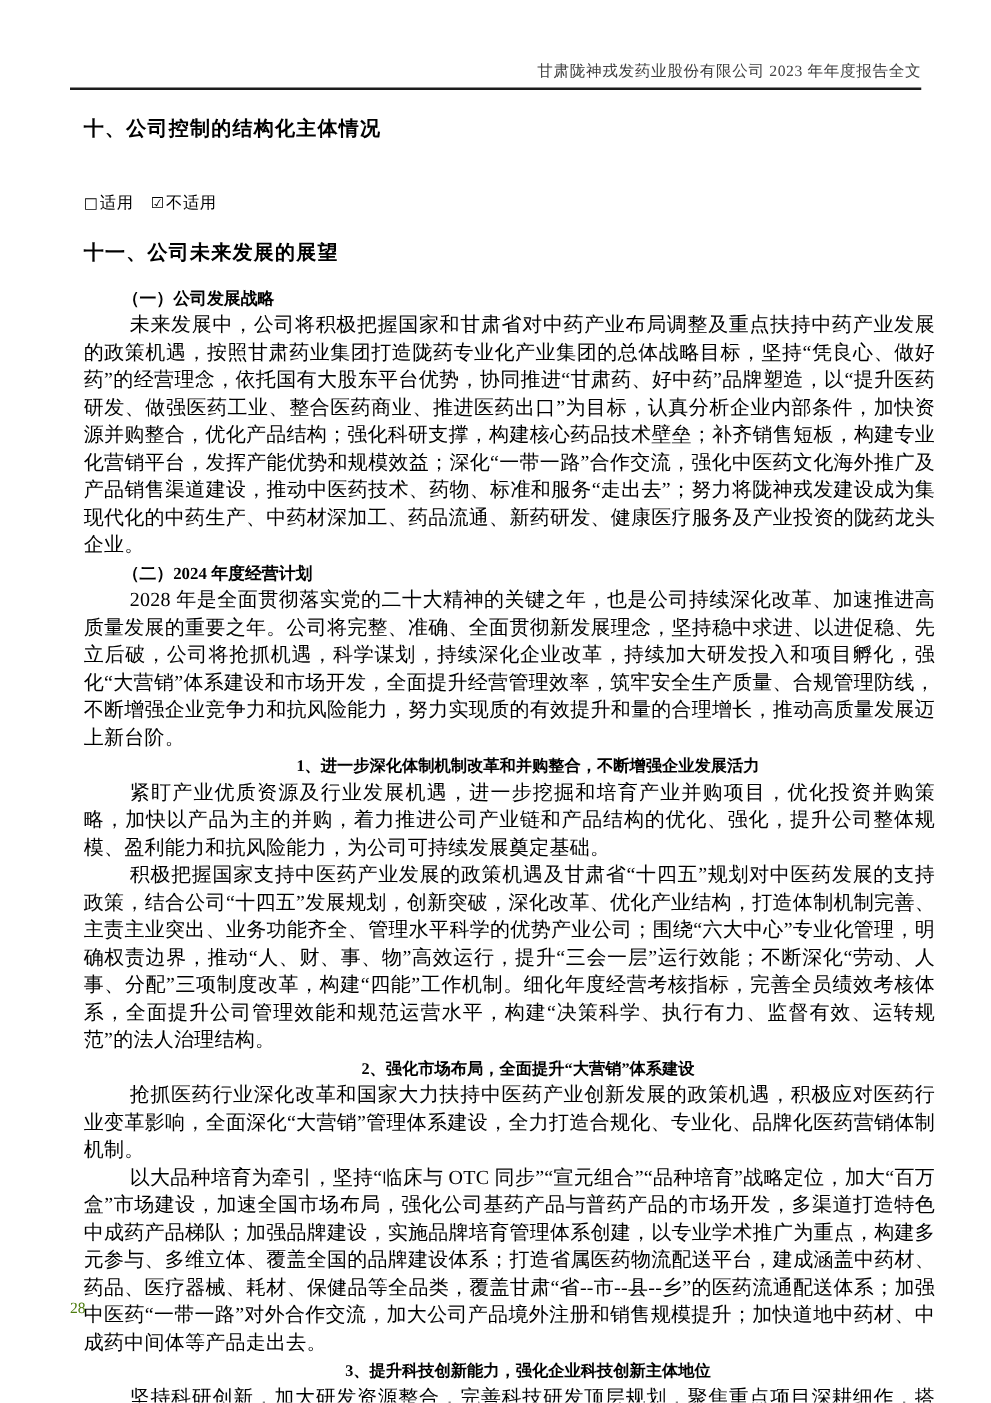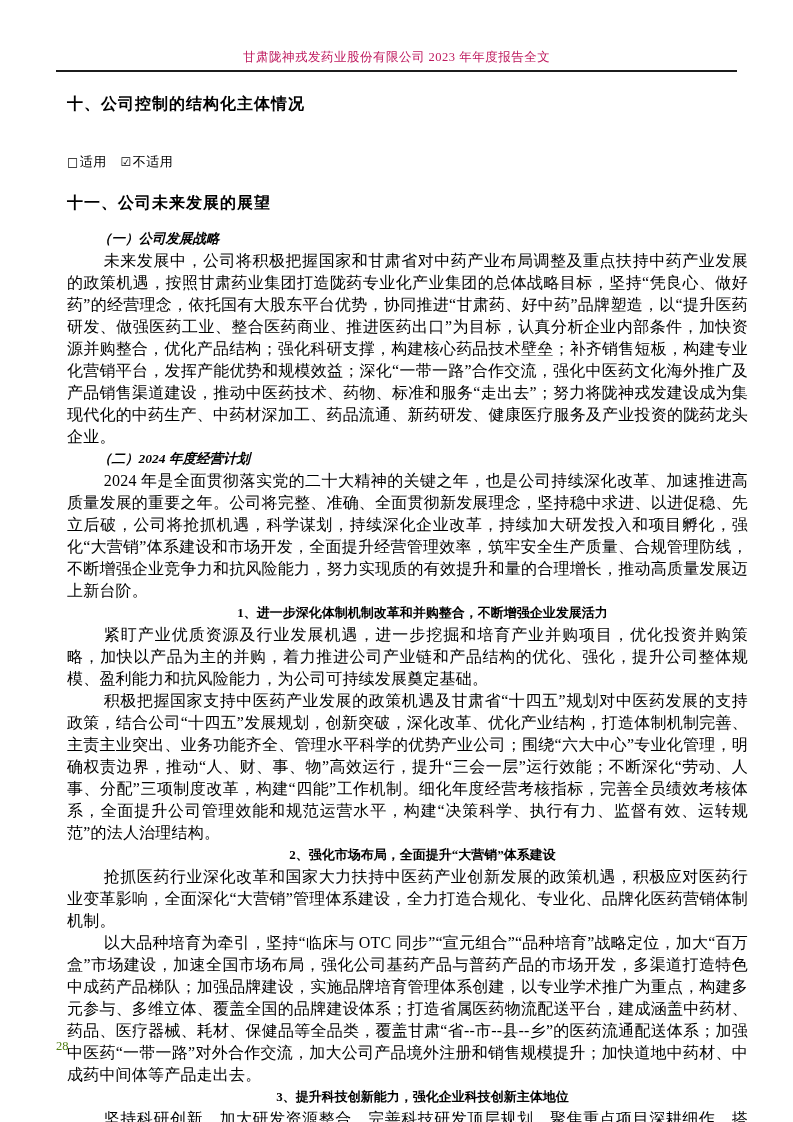--- a/index.html
+++ b/index.html
@@ -18,24 +18,24 @@
   .page {
     position: absolute;
     inset: 0;
     background: #ffffff;
   }
   .report-header {
     position: absolute;
     top: 50px;
     left: 56px;
     width: 681px;
-    text-align: center;
+    text-align: right;
     font-size: 12.5px;
     line-height: 15px;
-    color: #be185d;
+    color: #404040;
     letter-spacing: 0.5px;
   }
   .header-rule {
     position: absolute;
     top: 70px;
     left: 56px;
     width: 681px;
     height: 0;
     border-top: 2.5px solid #1c1c1c;
   }
@@ -78,21 +78,20 @@
     margin-top: 14px;
     text-align: justify;
   }
   .flow .h2 {
     font-size: 13.5px;
     font-weight: bold;
     line-height: 22px;
     margin: 0;
     text-indent: 2.3em;
     text-align: left;
-    font-style: italic;
   }
   .flow .h3 {
     font-size: 13px;
     font-weight: bold;
     line-height: 22px;
     margin: 0;
     text-indent: 2.3em;
     text-align: center;
   }
   .flow p {
@@ -130,21 +129,21 @@
       <span class="checkbox-item"><span class="cb-glyph">□</span><span>适用</span></span>
       <span class="checkbox-item"><span class="cb-glyph">☑</span><span>不适用</span></span>
     </div>
 
     <h1 class="sec-title second">十一、公司未来发展的展望</h1>
 
     <div class="flow">
       <h2 class="h2">（一）公司发展战略</h2>
       <p>未来发展中，公司将积极把握国家和甘肃省对中药产业布局调整及重点扶持中药产业发展的政策机遇，按照甘肃药业集团打造陇药专业化产业集团的总体战略目标，坚持“凭良心、做好药”的经营理念，依托国有大股东平台优势，协同推进“甘肃药、好中药”品牌塑造，以“提升医药研发、做强医药工业、整合医药商业、推进医药出口”为目标，认真分析企业内部条件，加快资源并购整合，优化产品结构；强化科研支撑，构建核心药品技术壁垒；补齐销售短板，构建专业化营销平台，发挥产能优势和规模效益；深化“一带一路”合作交流，强化中医药文化海外推广及产品销售渠道建设，推动中医药技术、药物、标准和服务“走出去”；努力将陇神戎发建设成为集现代化的中药生产、中药材深加工、药品流通、新药研发、健康医疗服务及产业投资的陇药龙头企业。</p>
       <h2 class="h2">（二）2024 年度经营计划</h2>
-      <p>2024 年是全面贯彻落实党的二十大精神的关键之年，也是公司持续深化改革、加速推进高质量发展的重要之年。公司将完整、准确、全面贯彻新发展理念，坚持稳中求进、以进促稳、先立后破，公司将抢抓机遇，科学谋划，持续深化企业改革，持续加大研发投入和项目孵化，强化“大营销”体系建设和市场开发，全面提升经营管理效率，筑牢安全生产质量、合规管理防线，不断增强企业竞争力和抗风险能力，努力实现质的有效提升和量的合理增长，推动高质量发展迈上新台阶。</p>
+      <p>2028 年是全面贯彻落实党的二十大精神的关键之年，也是公司持续深化改革、加速推进高质量发展的重要之年。公司将完整、准确、全面贯彻新发展理念，坚持稳中求进、以进促稳、先立后破，公司将抢抓机遇，科学谋划，持续深化企业改革，持续加大研发投入和项目孵化，强化“大营销”体系建设和市场开发，全面提升经营管理效率，筑牢安全生产质量、合规管理防线，不断增强企业竞争力和抗风险能力，努力实现质的有效提升和量的合理增长，推动高质量发展迈上新台阶。</p>
       <h3 class="h3">1、进一步深化体制机制改革和并购整合，不断增强企业发展活力</h3>
       <p>紧盯产业优质资源及行业发展机遇，进一步挖掘和培育产业并购项目，优化投资并购策略，加快以产品为主的并购，着力推进公司产业链和产品结构的优化、强化，提升公司整体规模、盈利能力和抗风险能力，为公司可持续发展奠定基础。</p>
       <p>积极把握国家支持中医药产业发展的政策机遇及甘肃省“十四五”规划对中医药发展的支持政策，结合公司“十四五”发展规划，创新突破，深化改革、优化产业结构，打造体制机制完善、主责主业突出、业务功能齐全、管理水平科学的优势产业公司；围绕“六大中心”专业化管理，明确权责边界，推动“人、财、事、物”高效运行，提升“三会一层”运行效能；不断深化“劳动、人事、分配”三项制度改革，构建“四能”工作机制。细化年度经营考核指标，完善全员绩效考核体系，全面提升公司管理效能和规范运营水平，构建“决策科学、执行有力、监督有效、运转规范”的法人治理结构。</p>
       <h3 class="h3">2、强化市场布局，全面提升“大营销”体系建设</h3>
       <p>抢抓医药行业深化改革和国家大力扶持中医药产业创新发展的政策机遇，积极应对医药行业变革影响，全面深化“大营销”管理体系建设，全力打造合规化、专业化、品牌化医药营销体制机制。</p>
       <p>以大品种培育为牵引，坚持“临床与 OTC 同步”“宣元组合”“品种培育”战略定位，加大“百万盒”市场建设，加速全国市场布局，强化公司基药产品与普药产品的市场开发，多渠道打造特色中成药产品梯队；加强品牌建设，实施品牌培育管理体系创建，以专业学术推广为重点，构建多元参与、多维立体、覆盖全国的品牌建设体系；打造省属医药物流配送平台，建成涵盖中药材、药品、医疗器械、耗材、保健品等全品类，覆盖甘肃“省--市--县--乡”的医药流通配送体系；加强中医药“一带一路”对外合作交流，加大公司产品境外注册和销售规模提升；加快道地中药材、中成药中间体等产品走出去。</p>
       <h3 class="h3">3、提升科技创新能力，强化企业科技创新主体地位</h3>
       <p>坚持科研创新，加大研发资源整合，完善科技研发顶层规划，聚焦重点项目深耕细作，搭建研发平台，增强资本、技术、人才等各类要素的配置能力，通过自主研发、并购引进、孵化培育等多种方式，打通研发、生产、销售和成果转化的障碍，促进研发创新和市场应用紧密结合。</p>
     </div>
 

